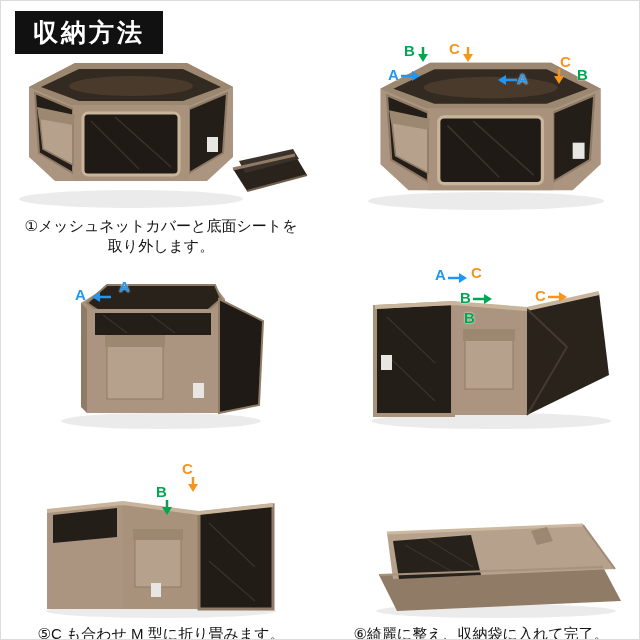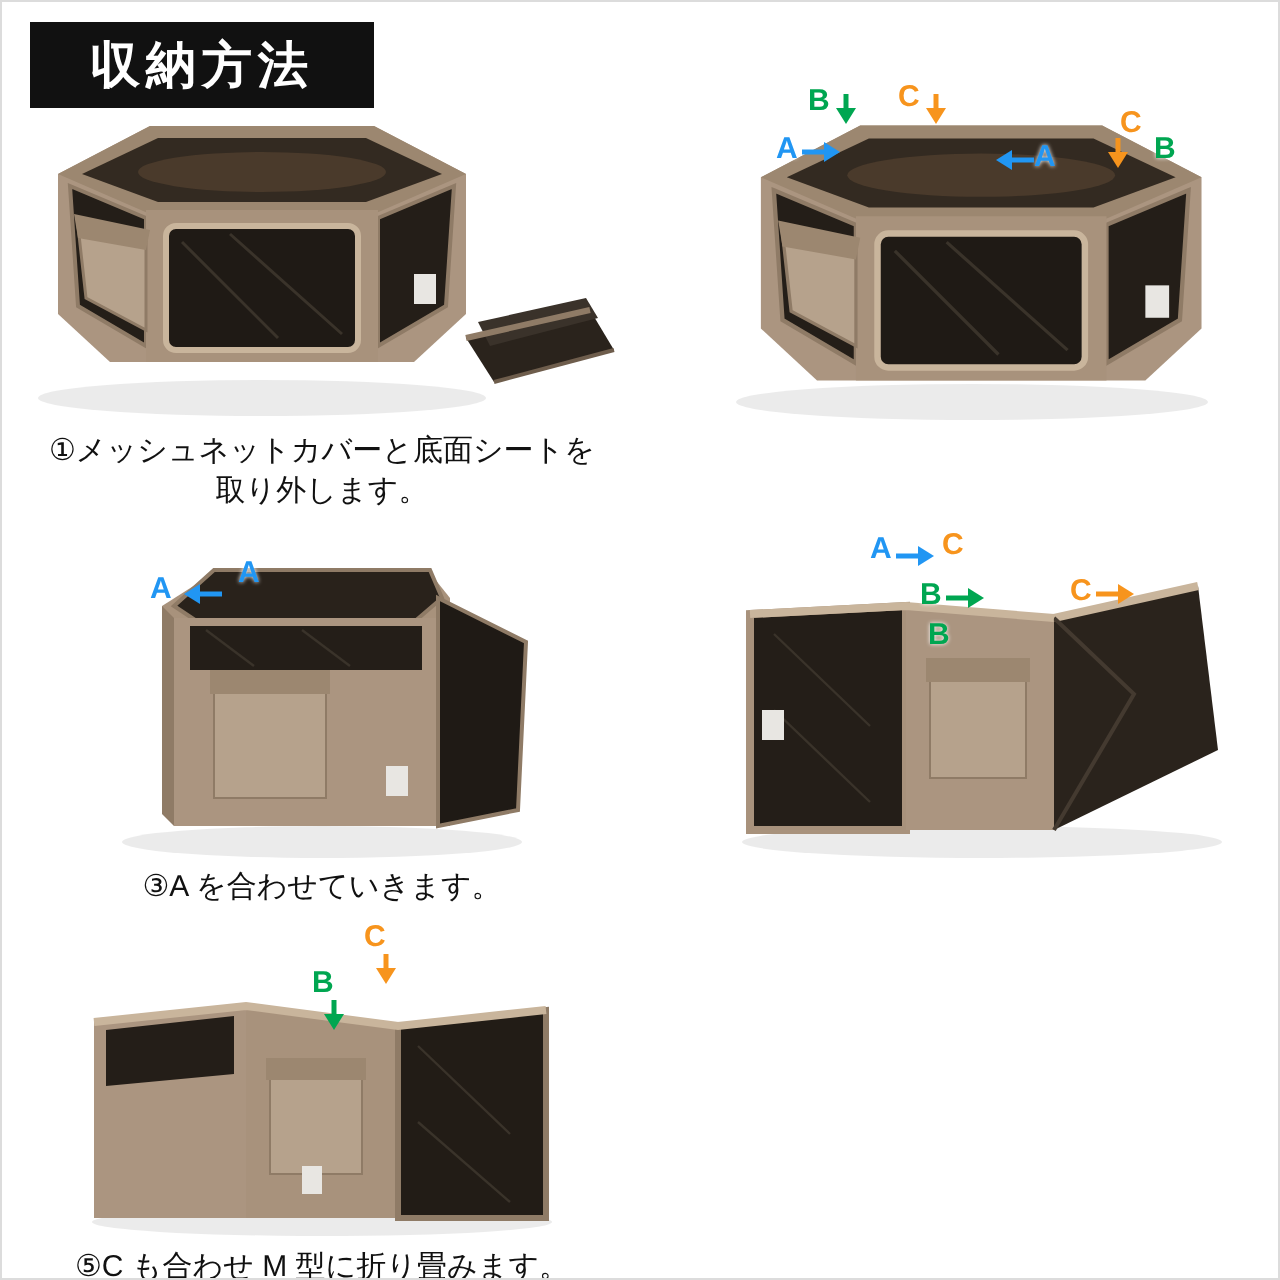--- a/index.html
+++ b/index.html
@@ -14,21 +14,21 @@
   html,body{width:640px;height:640px}
   body{
     position:relative;background:#ffffff;overflow:hidden;
     font-family:"Liberation Sans","DejaVu Sans",sans-serif;
     border:1px solid #dcdcdc;
   }
   .badge{
     position:absolute;top:10px;left:14px;z-index:9;
     background:var(--badge-bg);color:var(--badge-text);
     font-size:25px;font-weight:bold;letter-spacing:3px;
-    padding:5px 30px;
+    padding:5px 18px;
   }
   .grid{
     position:absolute;inset:0;
     display:grid;
     grid-template-columns:320px 320px;
     grid-template-rows:258px 210px 172px;
   }
   .cell{position:relative;display:flex;flex-direction:column;align-items:center}
   .photo{position:relative;width:300px}
   .r1 .photo{height:172px;margin-top:40px}
@@ -154,21 +154,20 @@
           <rect x="182" y="120" width="11" height="15" fill="#e8e6e2"></rect>
         </g>
       </svg>
       <span class="ov-label la" style="left:64px;top:24px">A</span>
       <span class="ov-label la" style="left:108px;top:16px">A</span>
       <svg class="ov-arrow la" style="left:80px;top:28px" width="20" height="12" viewBox="0 0 20 12">
           <line x1="20" y1="6" x2="8" y2="6" stroke="currentColor" stroke-width="2.5"></line>
           <polygon points="9,1 1,6 9,11" fill="currentColor"></polygon>
         </svg>
     </div>
-    <p class="caption">③A を合わせていきます。</p>
   </section>
 
   <section class="cell r2">
     <div class="photo">
       <svg class="illus" viewBox="0 0 300 168">
         <ellipse cx="160" cy="158" rx="120" ry="8" fill="rgba(0,0,0,.08)"></ellipse>
         <g>
           <path d="M44,44 L122,40 L122,152 L44,152 Z" fill="#241e18" stroke="#a8927c" stroke-width="4"></path>
           <line x1="56" y1="54" x2="104" y2="100" stroke="#3a332a" stroke-width="1.2"></line>
           <line x1="56" y1="92" x2="104" y2="138" stroke="#3a332a" stroke-width="1.2"></line>
@@ -226,14 +225,33 @@
         </svg>
       <span class="ov-label lb" style="left:145px;top:13px">B</span>
       <svg class="ov-arrow lb" style="left:150px;top:29px" width="12" height="16" viewBox="0 0 12 16">
           <line x1="6" y1="0" x2="6" y2="8" stroke="currentColor" stroke-width="2.5"></line>
           <polygon points="1,7 11,7 6,15" fill="currentColor"></polygon>
         </svg>
     </div>
     <p class="caption">⑤C も合わせ M 型に折り畳みます。</p>
   </section>
 
+  <section class="cell r3">
+    <div class="photo">
+      <svg class="illus" viewBox="0 0 300 150">
+        <ellipse cx="165" cy="140" rx="120" ry="7" fill="rgba(0,0,0,.08)"></ellipse>
+        <g>
+          <path d="M48,104 L272,96 L290,130 L66,140 Z" fill="#8f7b66"></path>
+          <path d="M56,62 L252,54 L284,98 L62,108 Z" fill="#b6a28c"></path>
+          <path d="M62,70 L140,64 L150,104 L68,108 Z" fill="#26211b"></path>
+          <line x1="74" y1="74" x2="120" y2="100" stroke="#3a332a" stroke-width="1.2"></line>
+          <line x1="96" y1="68" x2="142" y2="96" stroke="#3a332a" stroke-width="1.2"></line>
+          <path d="M56,62 L252,54" stroke="#cdb99f" stroke-width="3" fill="none"></path>
+          <path d="M48,104 L272,96" stroke="#a8927c" stroke-width="2" fill="none"></path>
+          <path d="M252,54 L284,98" stroke="#a08a73" stroke-width="2" fill="none"></path>
+          <path d="M200,60 L216,56 L222,70 L206,74 Z" fill="#9c8770"></path>
+        </g>
+      </svg>
+    </div>
+    <p class="caption">⑥綺麗に整え、収納袋に入れて完了。</p>
+  </section>
 
 </div>
 
 </body></html>

